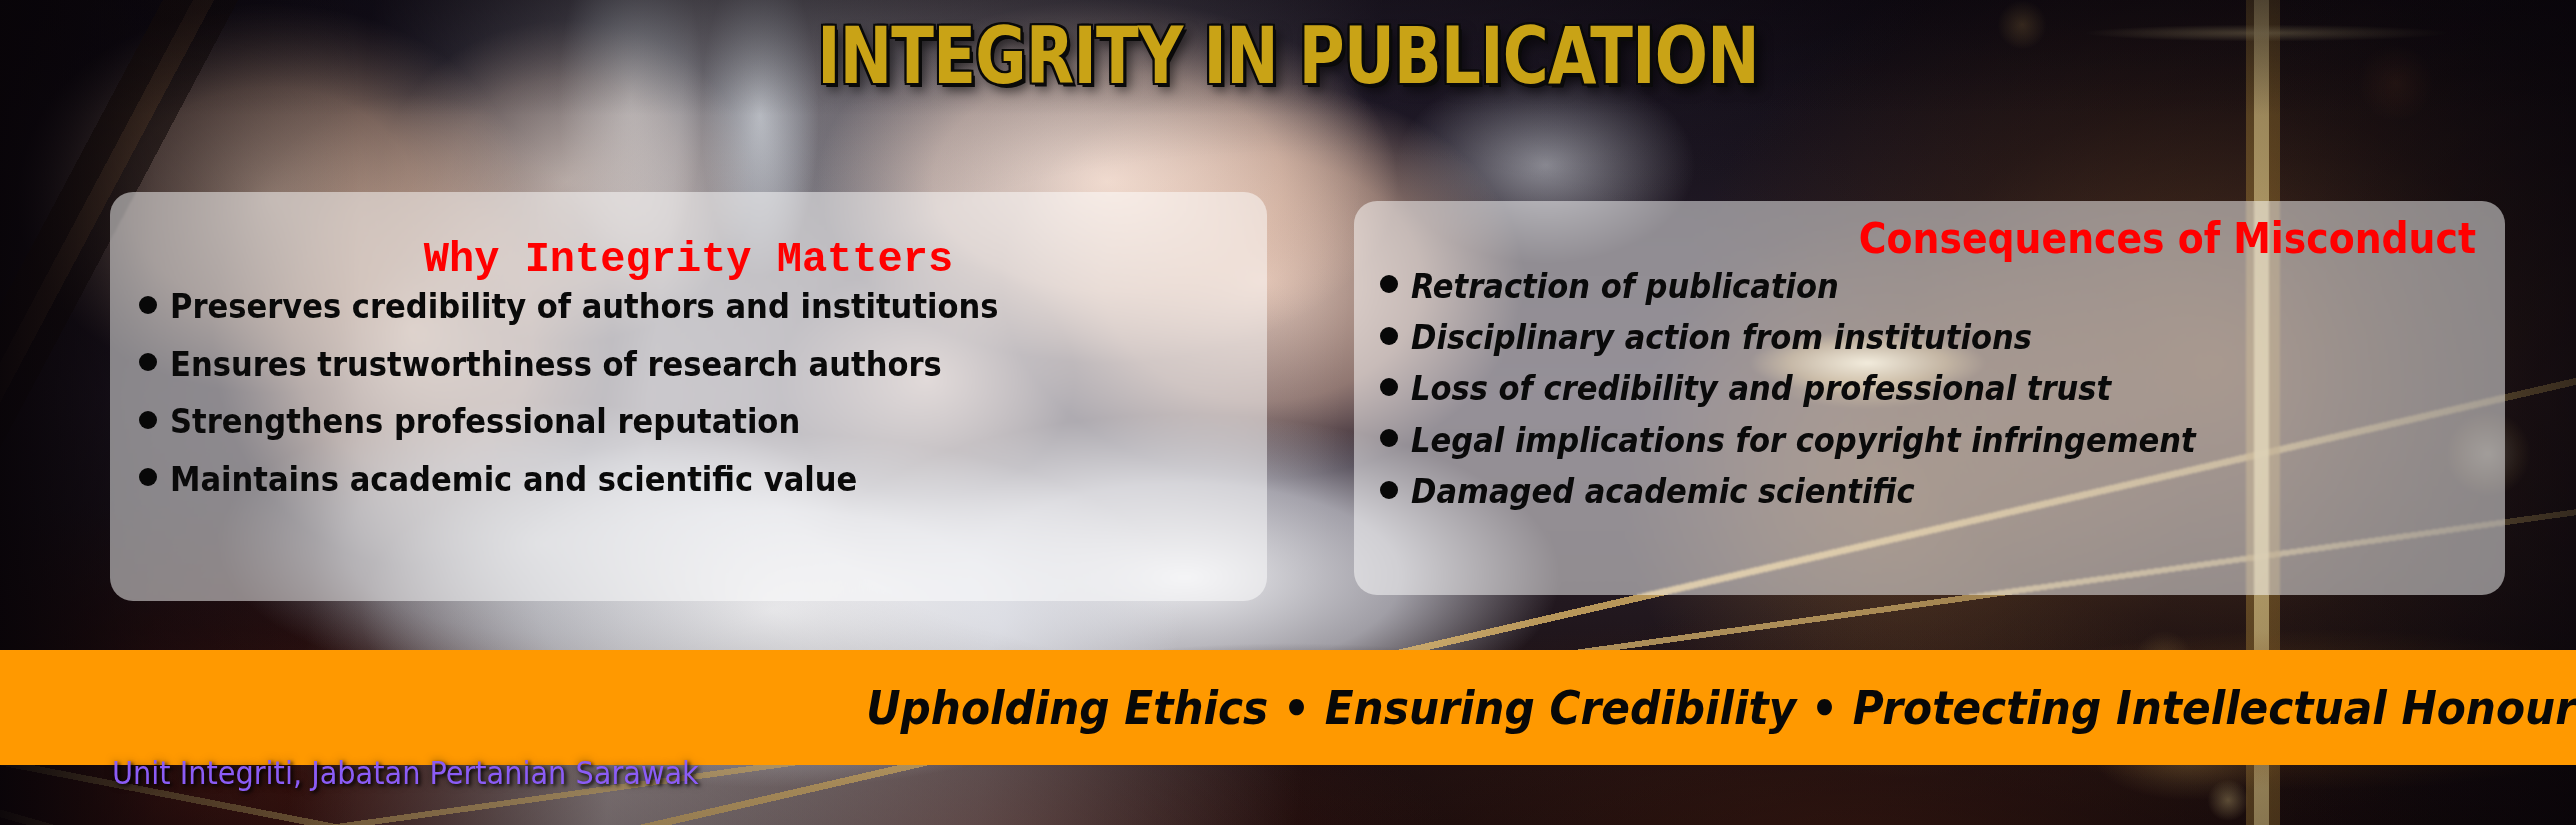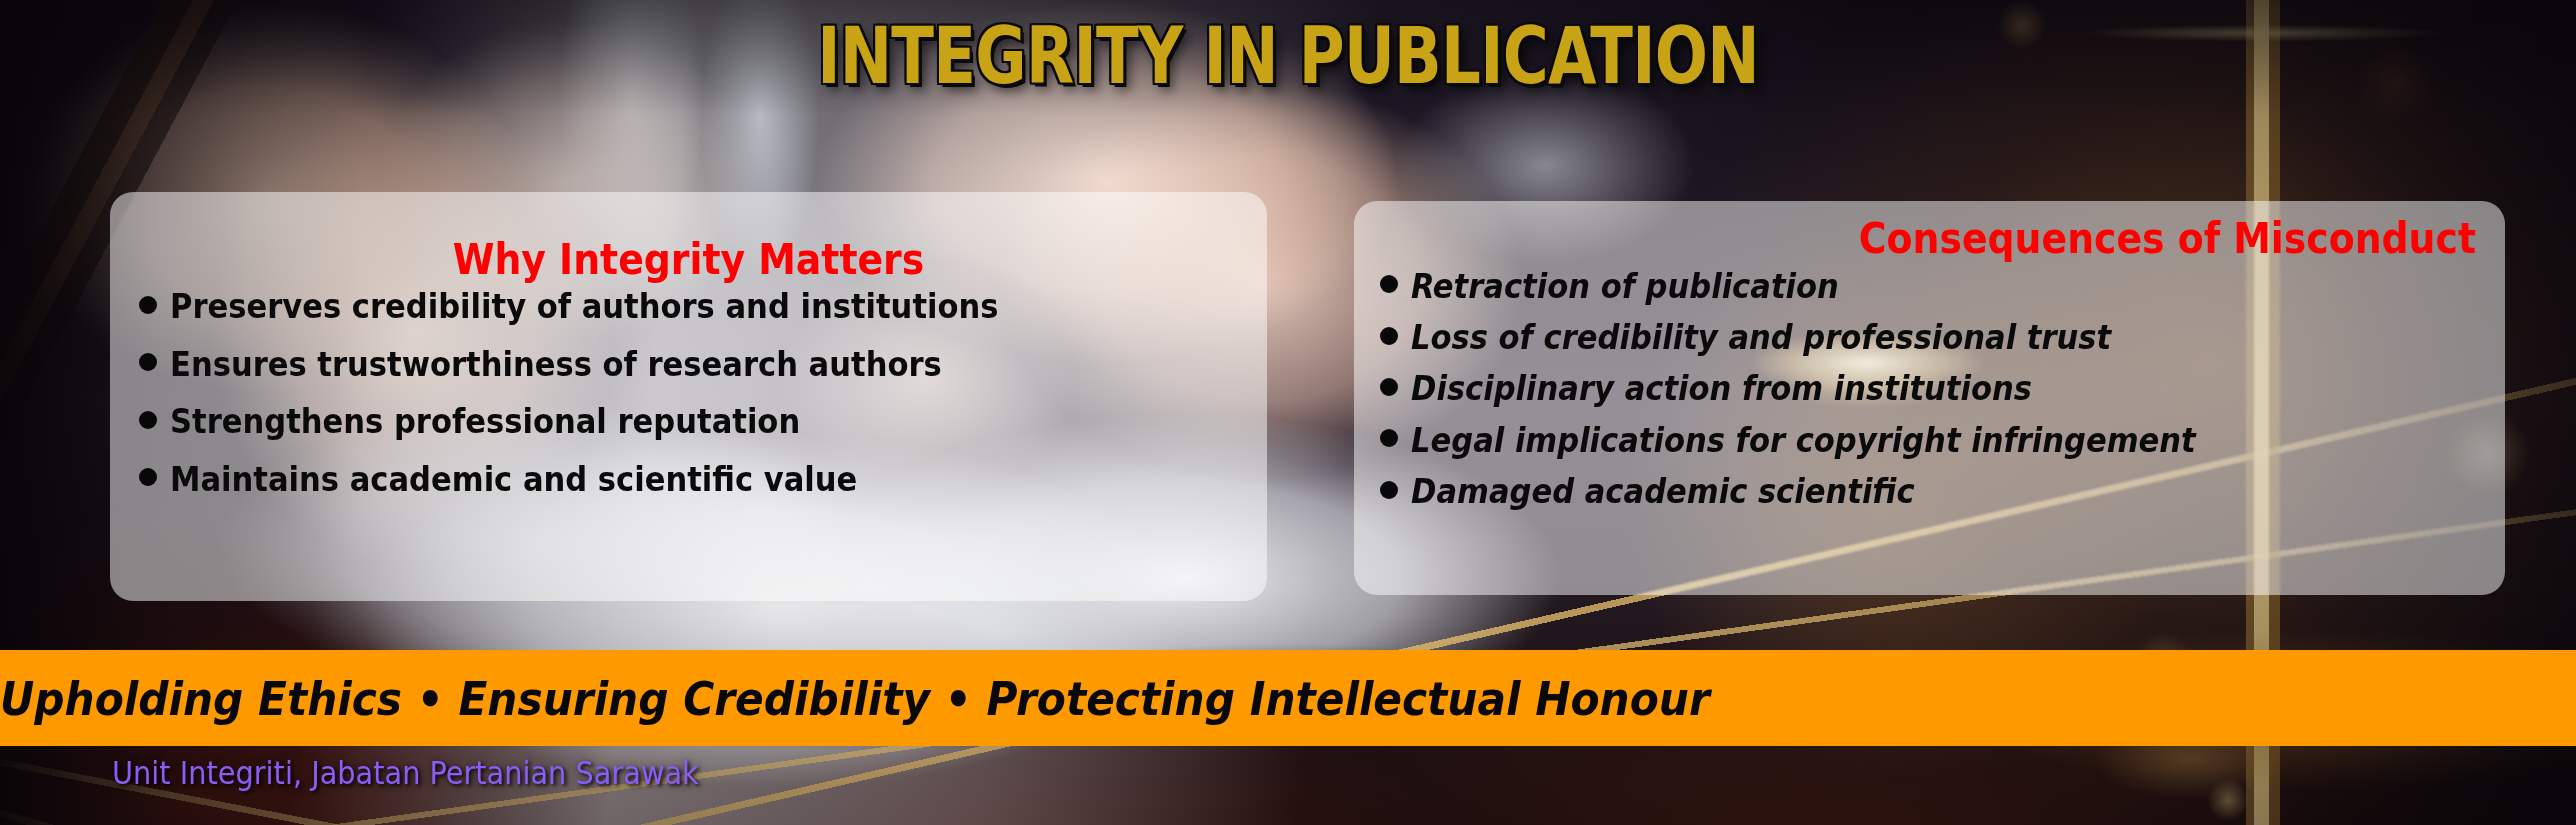--- a/index.html
+++ b/index.html
@@ -203,20 +203,21 @@
     font-weight: 700;
     font-size: 42px;
     line-height: 1.0;
     text-align: center;
     font-family: "DejaVu Sans Condensed", "Liberation Sans Narrow", "Liberation Sans", sans-serif;
     white-space: nowrap;
   }
 
   #card-left .card-heading {
     margin-top: 47px;
+    font-family: Liberation Mono, monospace;
   }
   #card-right .card-heading {
     margin-top: 16.7px;
     text-align: right;
     padding-right: 29px;
   }
 
   .bullet-list {
     list-style: none;
     margin: 0;
@@ -250,25 +251,25 @@
     position: relative;
     top: -4.5px;
   }
 
   
   #tagline-bar {
     position: absolute;
     left: 0;
     right: 0;
     top: 650px;
-    height: 96px;
+    height: 115px;
     background: #FF9900;
     display: flex;
     align-items: center;
-    justify-content: flex-start;
+    justify-content: flex-end;
   }
 
   #tagline-text {
     color: #080808;
     font-weight: 700;
     font-style: italic;
     font-size: 47px;
     line-height: 1.0;
     letter-spacing: 0px;
     font-family: "DejaVu Sans Condensed", "Liberation Sans Narrow", "Liberation Sans", sans-serif;
@@ -334,25 +335,25 @@
 
   <div class="card" id="card-right">
     <div class="card-heading">Consequences of Misconduct</div>
     <ul class="bullet-list">
       <li class="bullet-item">
         <span class="bullet-dot"></span>
         <span>Retraction of publication</span>
       </li>
       <li class="bullet-item">
         <span class="bullet-dot"></span>
+        <span>Disciplinary action from institutions</span>
+      </li>
+      <li class="bullet-item">
+        <span class="bullet-dot"></span>
         <span>Loss of credibility and professional trust</span>
-      </li>
-      <li class="bullet-item">
-        <span class="bullet-dot"></span>
-        <span>Disciplinary action from institutions</span>
       </li>
       <li class="bullet-item">
         <span class="bullet-dot"></span>
         <span>Legal implications for copyright infringement</span>
       </li>
       <li class="bullet-item">
         <span class="bullet-dot"></span>
         <span>Damaged academic scientific</span>
       </li>
     </ul>

